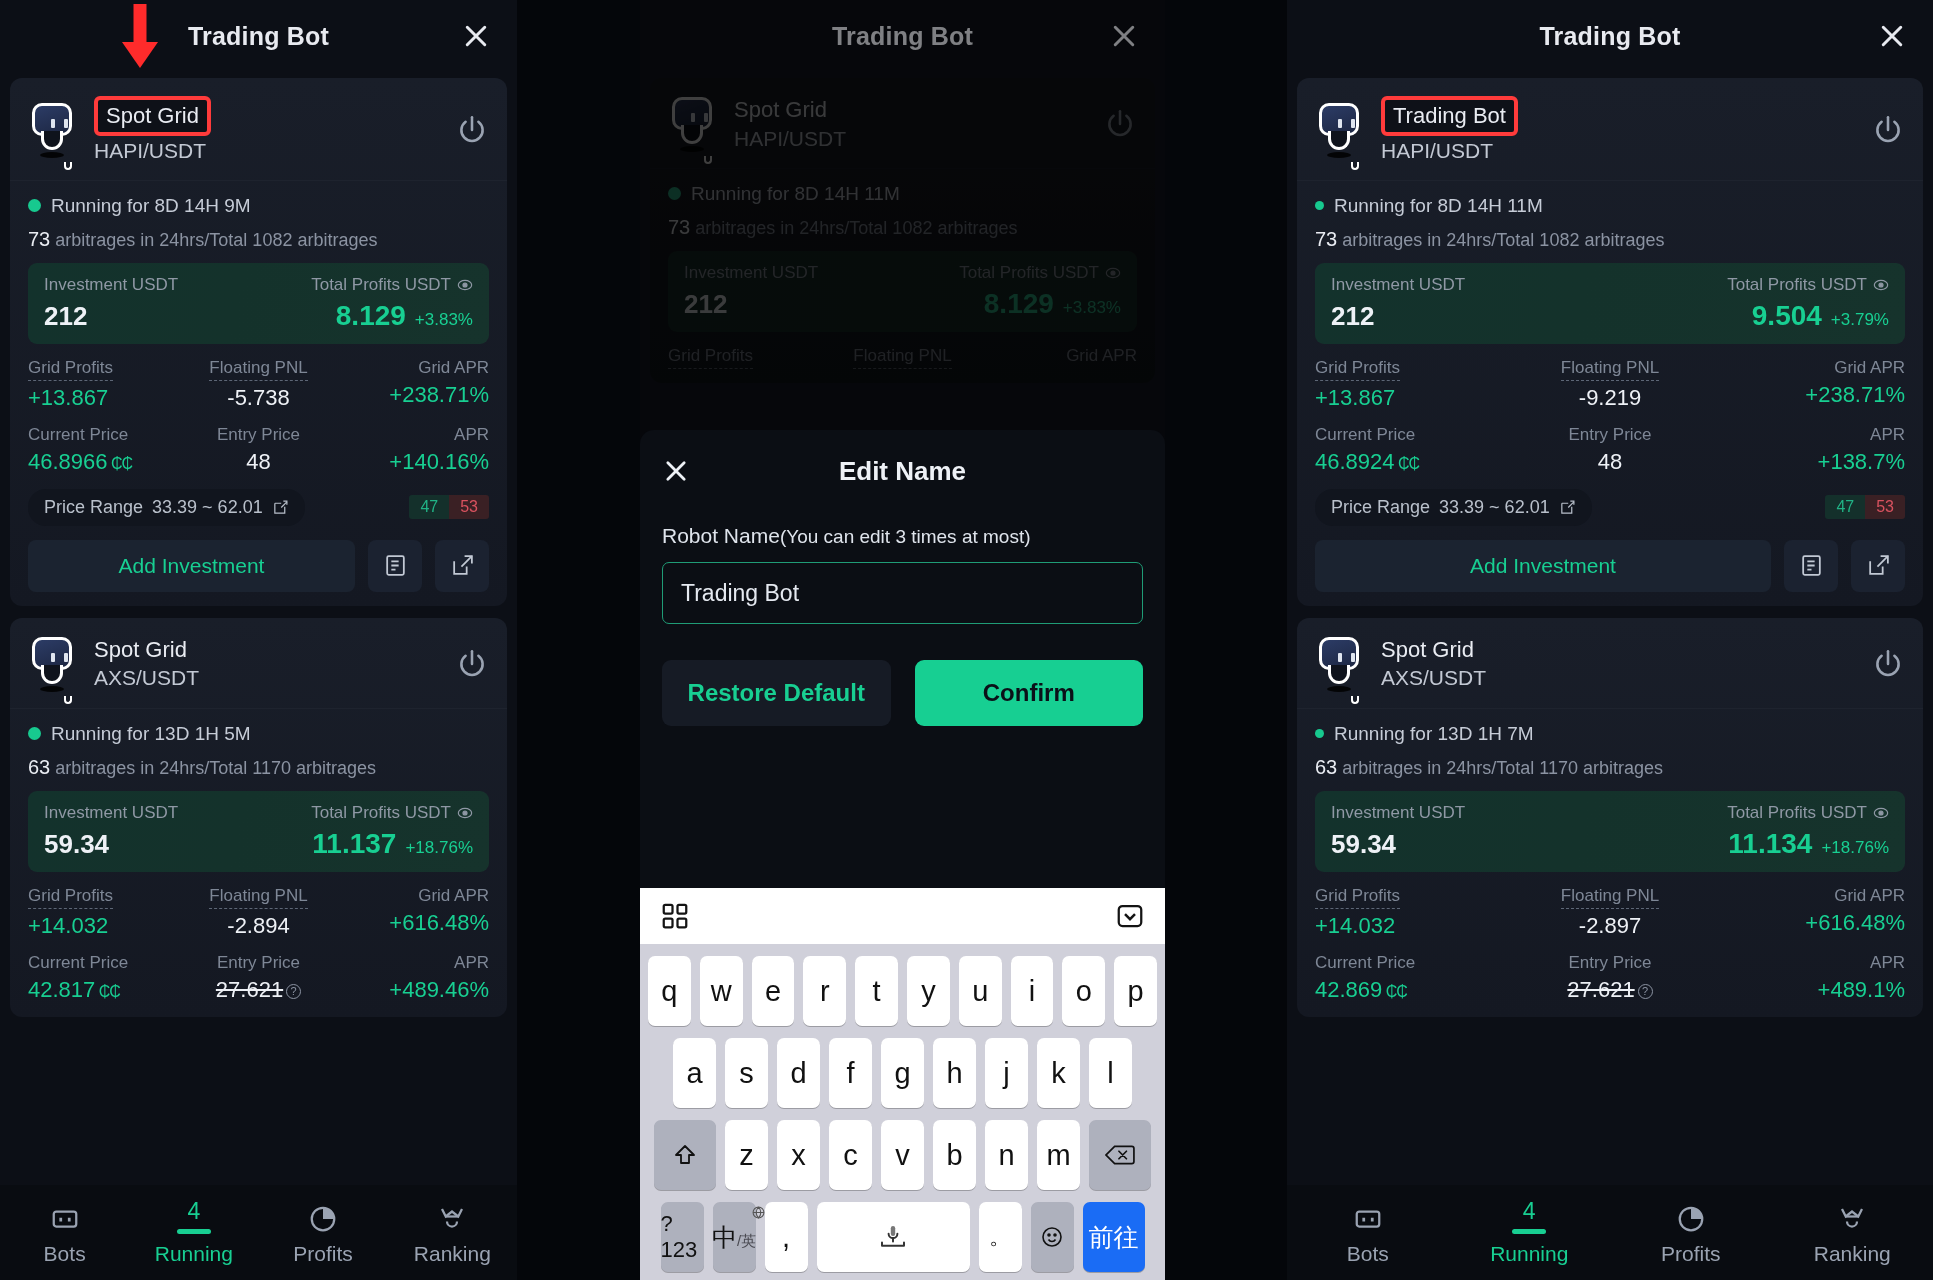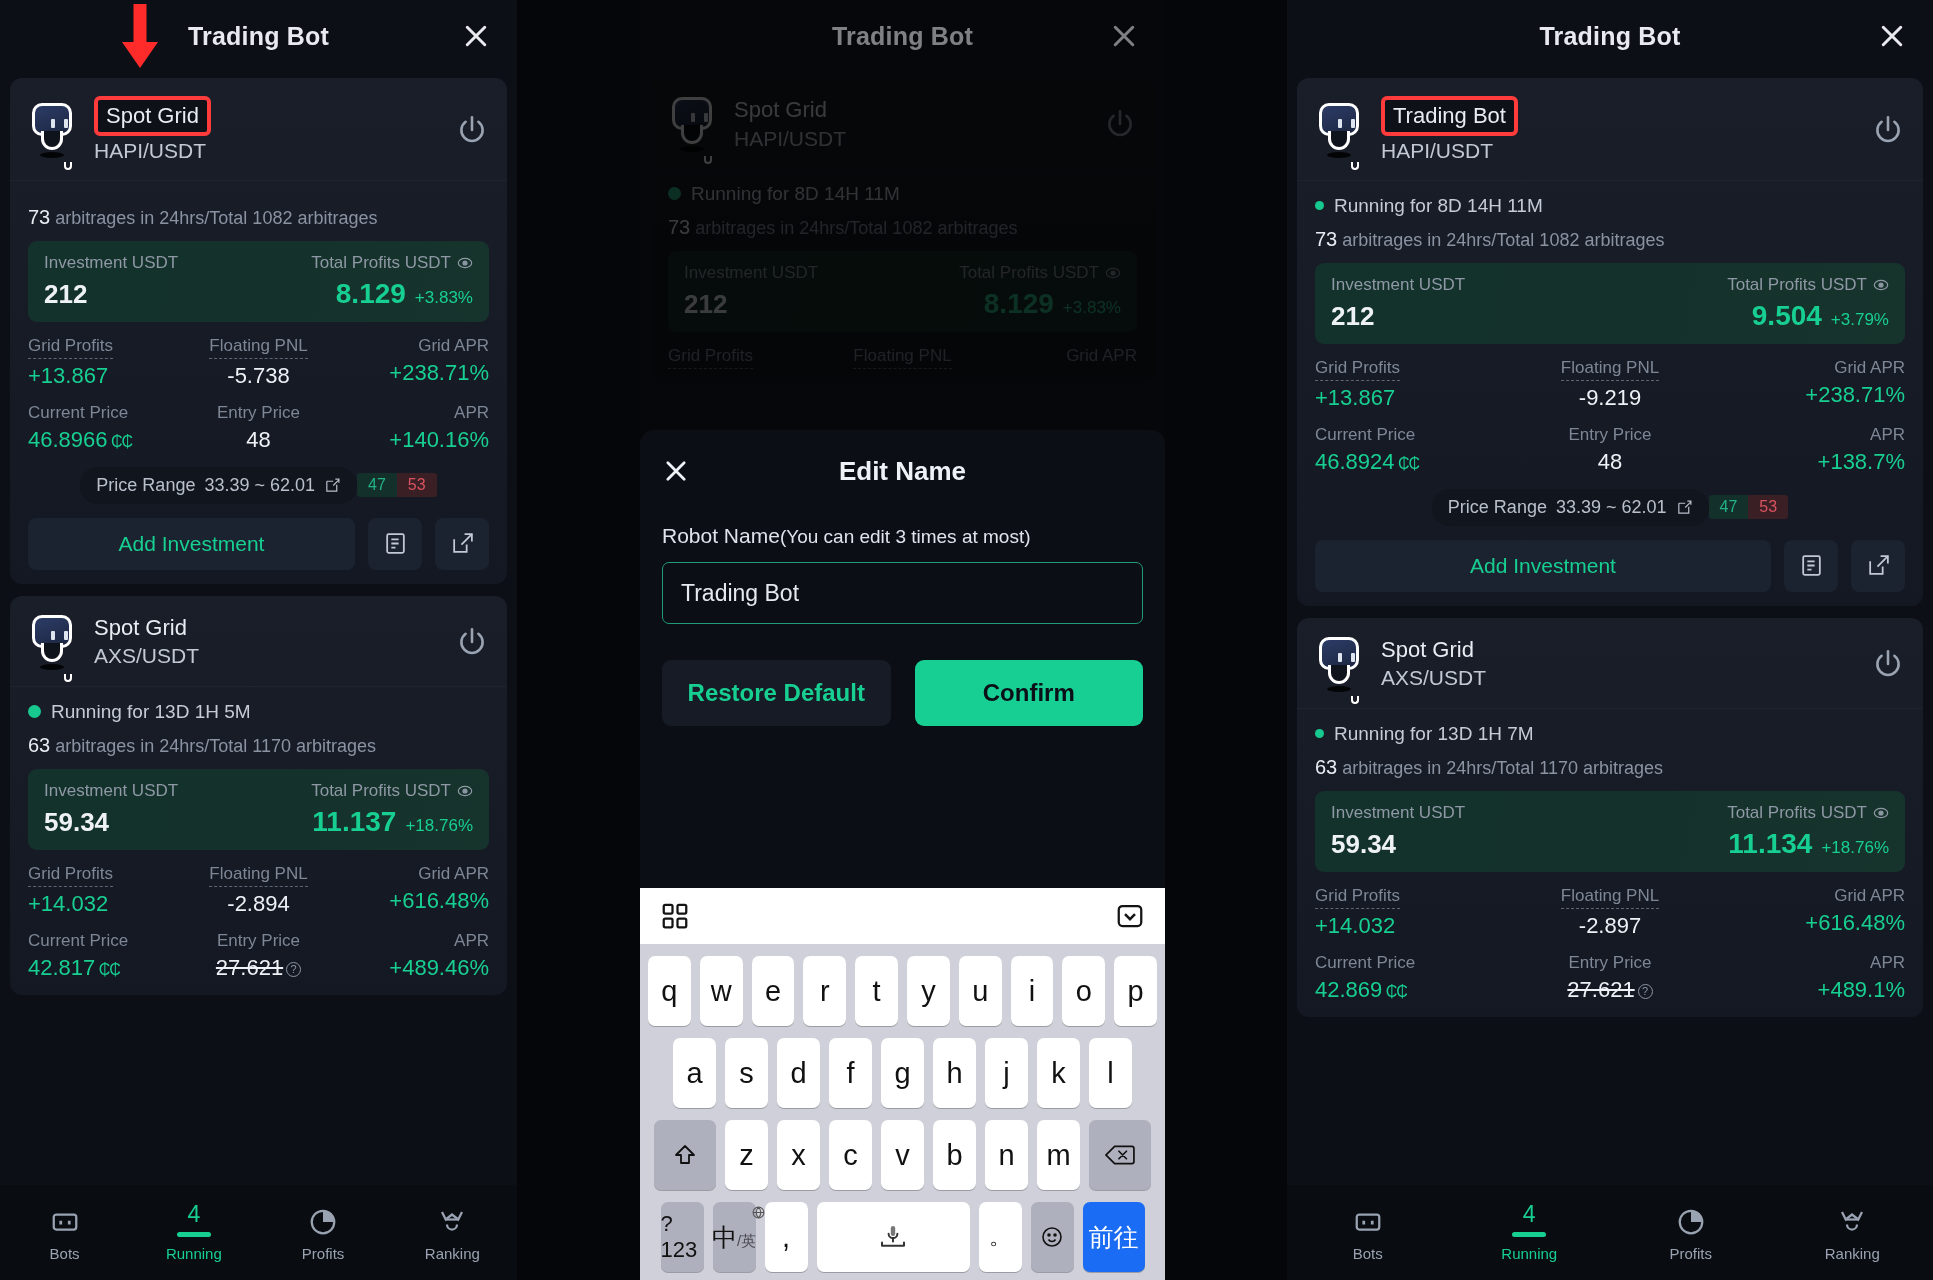--- a/index.html
+++ b/index.html
@@ -78,21 +78,21 @@
   .g-col.c3 { text-align:right; }
   .g-lbl { font-size:17px; color:#7e8796; }
   .g-lbl.dash { border-bottom:1px dashed #5d6676; display:inline-block; padding-bottom:2px; }
   .g-val { font-size:22px; margin-top:4px; }
   .gr { color:#18cf92; } .wh { color:#eef1f6; }
   .g-val .cand { font-size:16px; letter-spacing:-1px; }
   .strike { text-decoration:line-through; }
   .qmark { display:inline-block; width:15px; height:15px; border:1.4px solid #8b93a2; border-radius:50%;
            font-size:11px; line-height:13px; text-align:center; color:#8b93a2; vertical-align:2px; margin-left:3px; }
 
-  .pr-row { display:flex; align-items:center; justify-content:center; margin-top:14px; }
+  .pr-row { display:flex; align-items:center; justify-content:space-between; margin-top:14px; }
   .pr-chip { background:#11151e; border-radius:18px; padding:8px 16px; display:flex; align-items:center; gap:9px;
              font-size:18px; color:#b9c0cb; }
   .pr-chip .edit svg { width:17px; height:17px; display:block; color:#b9c0cb; }
   .ratio { display:flex; border-radius:3px; overflow:hidden; font-size:16px; }
   .ratio .a { background:#14302b; color:#21b386; padding:3px 11px; }
   .ratio .b { background:#3a2024; color:#d9525f; padding:3px 11px; }
 
   .actions { display:flex; gap:13px; margin-top:14px; }
   .addinv { flex:1 1 auto; background:#1b2230; border-radius:8px; height:52px; display:flex;
             align-items:center; justify-content:center; font-size:21px; color:#18cf92;
@@ -100,21 +100,21 @@
   .sqbtn { width:54px; height:52px; background:#1b2230; border-radius:8px; display:flex;
            align-items:center; justify-content:center; color:#c2c9d4; }
   .sqbtn svg { width:25px; height:25px; display:block; }
 
   
   .nav { position:absolute; left:0; right:0; bottom:0; height:95px; background:#090c11;
          display:flex; align-items:center; }
   .nav-item { flex:1 1 25%; display:flex; flex-direction:column; align-items:center; gap:8px; }
   .nav-item .ic { height:34px; display:flex; align-items:flex-end; color:#9aa3b2; }
   .nav-item .ic svg { width:30px; height:30px; display:block; }
-  .nav-item .tx { font-size:15px; color:#9aa3b2; }
+  .nav-item .tx { font-size:21px; color:#9aa3b2; }
   .nav-item.active .tx { color:#18cf92; }
   .badge-num { font-size:23px; color:#18cf92; line-height:1; }
   .badge-bar { width:34px; height:5px; background:#18cf92; border-radius:3px; margin-top:6px; }
 
   
   .dim { filter:brightness(.45) saturate(.8); }
   .scrim { position:absolute; inset:0; background:rgba(0,0,0,.45); z-index:5; }
 
   
   .modal { position:absolute; left:0; right:0; top:430px; bottom:0; background:#0b0e14; z-index:10;
@@ -199,20 +199,24 @@
         </div>
         <div class="power">
           <svg viewBox="0 0 24 24" fill="none" stroke="currentColor" stroke-width="1.8" stroke-linecap="round">
               <path d="M12 3 L12 12"></path>
               <path d="M7.5 6.2 A7.5 7.5 0 1 0 16.5 6.2"></path>
             </svg>
         </div>
       </div>
 
       <div class="card-body">
+        <div class="runrow">
+          <span class="dot"></span>
+          <span>Running for 8D 14H 9M</span>
+        </div>
         <div class="arb">
           <b>73</b>
           <span>arbitrages in 24hrs/Total 1082 arbitrages</span>
         </div>
 
         <div class="invest">
           <div class="row1">
             <span class="lbl">Investment USDT</span>
             <span class="lbl2">
               <span>Total Profits USDT</span>

